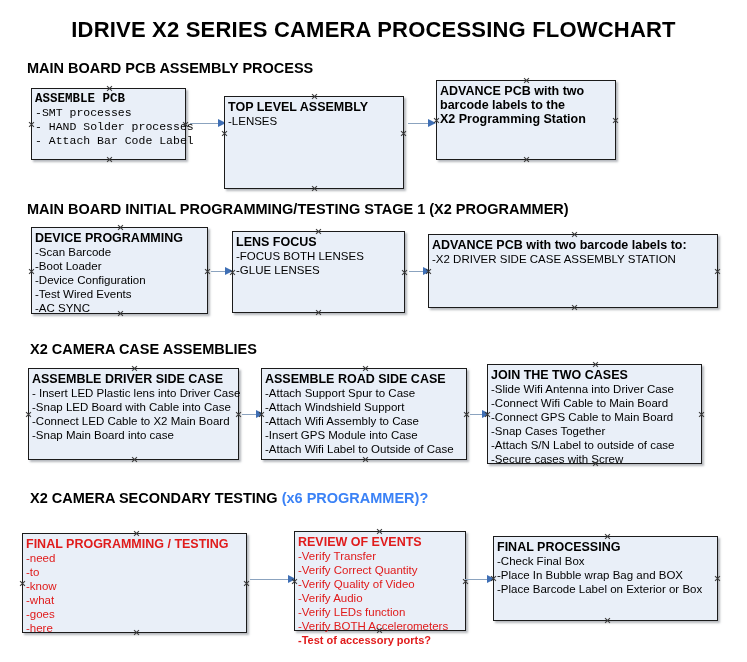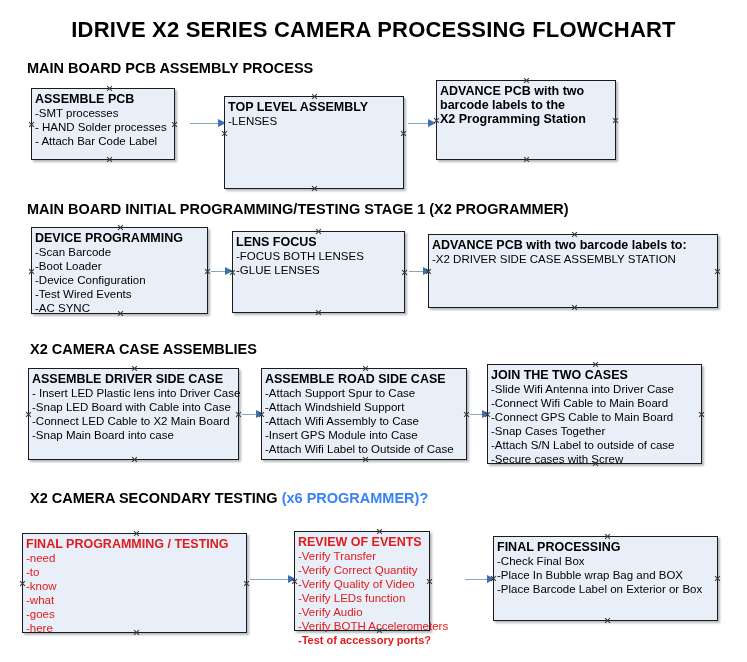--- a/index.html
+++ b/index.html
@@ -122,21 +122,21 @@
 </style>
 </head>
 <body>
 
 <div class="chart-title">IDRIVE X2  SERIES CAMERA PROCESSING FLOWCHART</div>
 
 <div class="section-header" style="left:27px; top:60px;">
   <span>MAIN BOARD PCB ASSEMBLY PROCESS</span>
 </div>
 
-<div class="node" style="left:31px; top:88px; width:144px; height:72px;">
+<div class="node" style="left:31px; top:88px; width:155px; height:72px;font-family:Liberation Mono, monospace;">
   <div class="node-body">
     <div class="node-title">ASSEMBLE PCB</div>
     <div class="node-line">-SMT processes</div>
     <div class="node-line">- HAND Solder processes</div>
     <div class="node-line">- Attach Bar Code Label</div>
   </div>
   <span class="handle" style="left:74px; top:-4px;"></span>
   <span class="handle" style="left:74px; bottom:-4px;"></span>
   <span class="handle" style="left:-4px; top:32px;"></span>
   <span class="handle" style="right:-4px; top:32px;"></span>
@@ -304,28 +304,28 @@
   <span class="handle" style="left:110px; bottom:-4px;"></span>
   <span class="handle" style="left:-4px; top:46px;"></span>
   <span class="handle" style="right:-4px; top:46px;"></span>
 </div>
 
 <div class="connector" style="left:250px; top:575px; width:46px;">
   <span class="shaft"></span>
   <span class="head"></span>
 </div>
 
-<div class="node red" style="left:294px; top:531px; width:136px; height:100px;">
+<div class="node red" style="left:294px; top:531px; width:172px; height:100px;">
   <div class="node-body">
     <div class="node-title">REVIEW OF EVENTS</div>
     <div class="node-line">-Verify Transfer</div>
     <div class="node-line">-Verify Correct Quantity</div>
     <div class="node-line">-Verify Quality of Video</div>
+    <div class="node-line">-Verify Audio</div>
     <div class="node-line">-Verify LEDs function</div>
-    <div class="node-line">-Verify Audio</div>
     <div class="node-line">-Verify BOTH Accelerometers</div>
   </div>
   <div class="overflow-line" style="top:101px;">-Test of accessory ports?</div>
   <span class="handle" style="left:81px; top:-4px;"></span>
   <span class="handle" style="left:81px; bottom:-4px;"></span>
   <span class="handle" style="left:-4px; top:46px;"></span>
   <span class="handle" style="right:-4px; top:46px;"></span>
 </div>
 
 <div class="connector" style="left:465px; top:575px; width:30px;">

